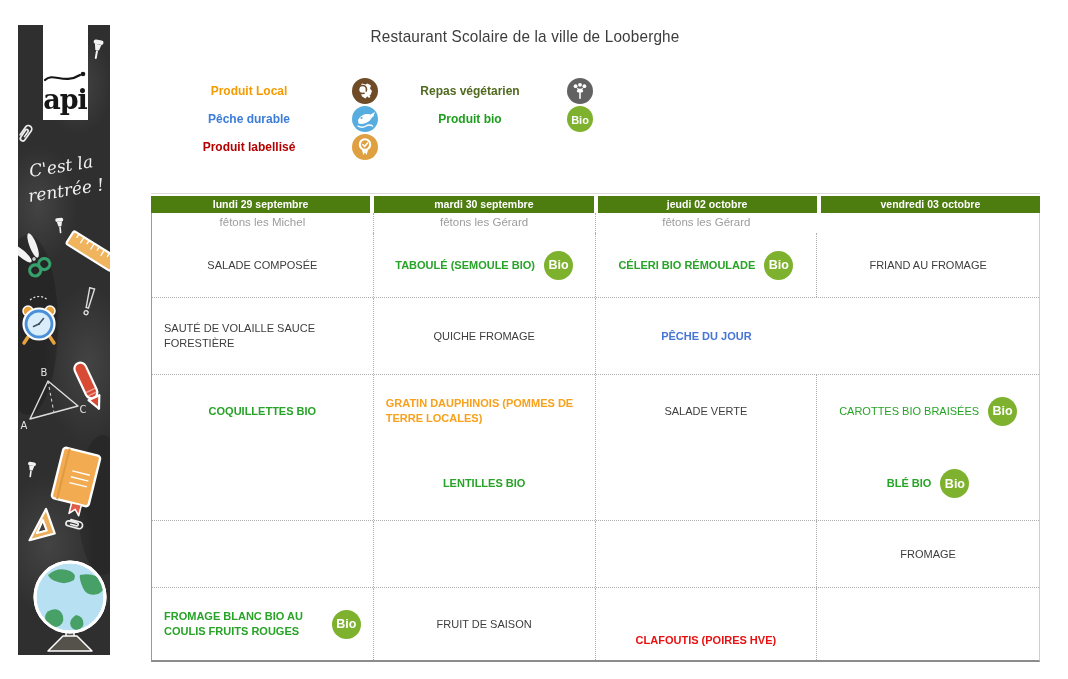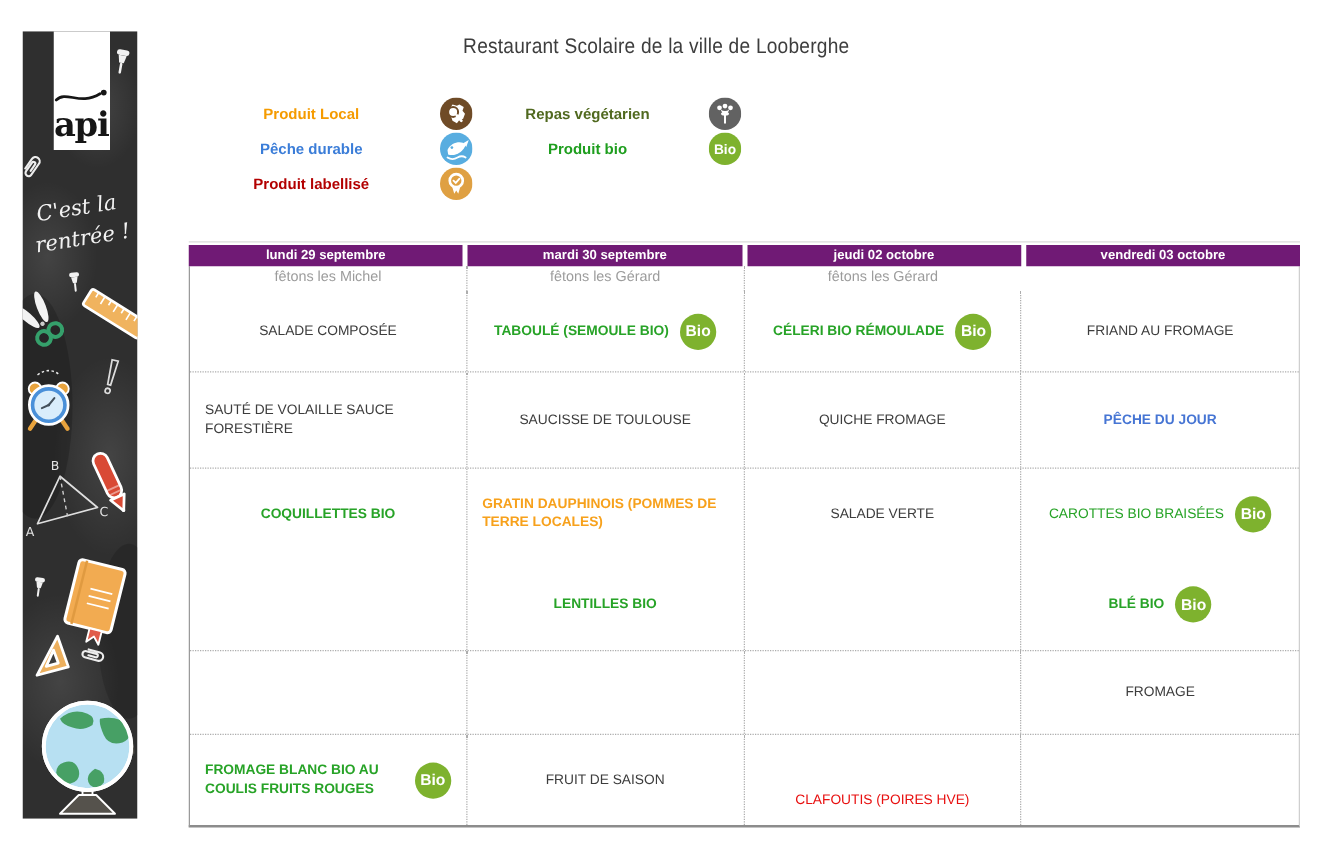--- a/index.html
+++ b/index.html
@@ -19,21 +19,21 @@
   .legend-row{position:absolute;height:26px;display:flex;align-items:center;}
   .legend-label{font-size:12px;font-weight:bold;text-align:center;}
   .legend-label.lft{width:178px;}
   .legend-label.rgt{width:150px;}
   .legend-icon{width:26px;height:26px;margin-left:14px;flex:0 0 auto;}
   .legend-row.rgt .legend-icon{margin-left:22px;}
   
   .menu-table{position:absolute;left:151px;top:196px;width:889px;}
   .menu-table::before{content:"";position:absolute;left:0;right:0;top:-3px;border-top:1px solid #dcdcdc;}
   .thead{display:grid;grid-template-columns:1fr 1fr 1fr 1fr;column-gap:4px;}
-  .th{height:17px;line-height:17px;background:#701a75;color:#fff;
+  .th{height:17px;line-height:17px;background:#4d7c0f;color:#fff;
       font-size:10.5px;font-weight:bold;text-align:center;white-space:nowrap;overflow:hidden;}
   .tbody{border-left:1px solid #9a9a9a;border-right:1px solid #cfcfcf;border-bottom:2px solid #8c8c8c;}
   .trow{display:grid;grid-template-columns:1fr 1fr 1fr 1fr;}
   .trow.bline{border-bottom:1px dotted #adadad;}
   .tcell{border-right:1px dotted #adadad;display:flex;flex-direction:column;align-items:stretch;justify-content:center;}
   .tcell:last-child{border-right:none;}
   .row-sub{height:20px;}
   .row-sub .tcell{justify-content:flex-start;}
   .sub-txt{font-size:11.5px;color:#9c9c9c;text-align:center;padding-top:3px;}
   .row-starter{height:64px;}
@@ -289,25 +289,20 @@
     </div>
 
     <div class="trow row-main bline">
       <div class="tcell">
         <div class="cell-inner">
           <span class="item" style="color: rgb(61, 61, 61);">SAUTÉ DE VOLAILLE SAUCE FORESTIÈRE</span>
         </div>
       </div>
       <div class="tcell">
         <div class="cell-inner">
-          <span class="item" style="color: rgb(61, 61, 61);">SAUCISSE DE TOULOUSE</span>
-        </div>
-      </div>
-      <div class="tcell">
-        <div class="cell-inner">
           <span class="item" style="color: rgb(61, 61, 61);">QUICHE FROMAGE</span>
         </div>
       </div>
       <div class="tcell">
         <div class="cell-inner">
           <span class="item" style="color: rgb(70, 117, 212); font-weight: bold;">PÊCHE DU JOUR</span>
         </div>
       </div>
     </div>
 
@@ -401,21 +396,21 @@
         </div>
       </div>
       <div class="tcell">
         <div class="cell-inner">
           <span class="item" style="color: rgb(61, 61, 61);">FRUIT DE SAISON</span>
 
         </div>
       </div>
       <div class="tcell">
         <div class="cell-inner">
-          <span class="item" style="color: rgb(232, 16, 16); font-weight: normal; margin-top: 32px;">CLAFOUTIS (POIRES HVE)</span>
+          <span class="item" style="color: rgb(232, 16, 16); font-weight: bold; margin-top: 32px;">CLAFOUTIS (POIRES HVE)</span>
 
         </div>
       </div>
       <div class="tcell">
         <div class="cell-inner">
           <span class="item"></span>
         </div>
       </div>
     </div>
   </div>

